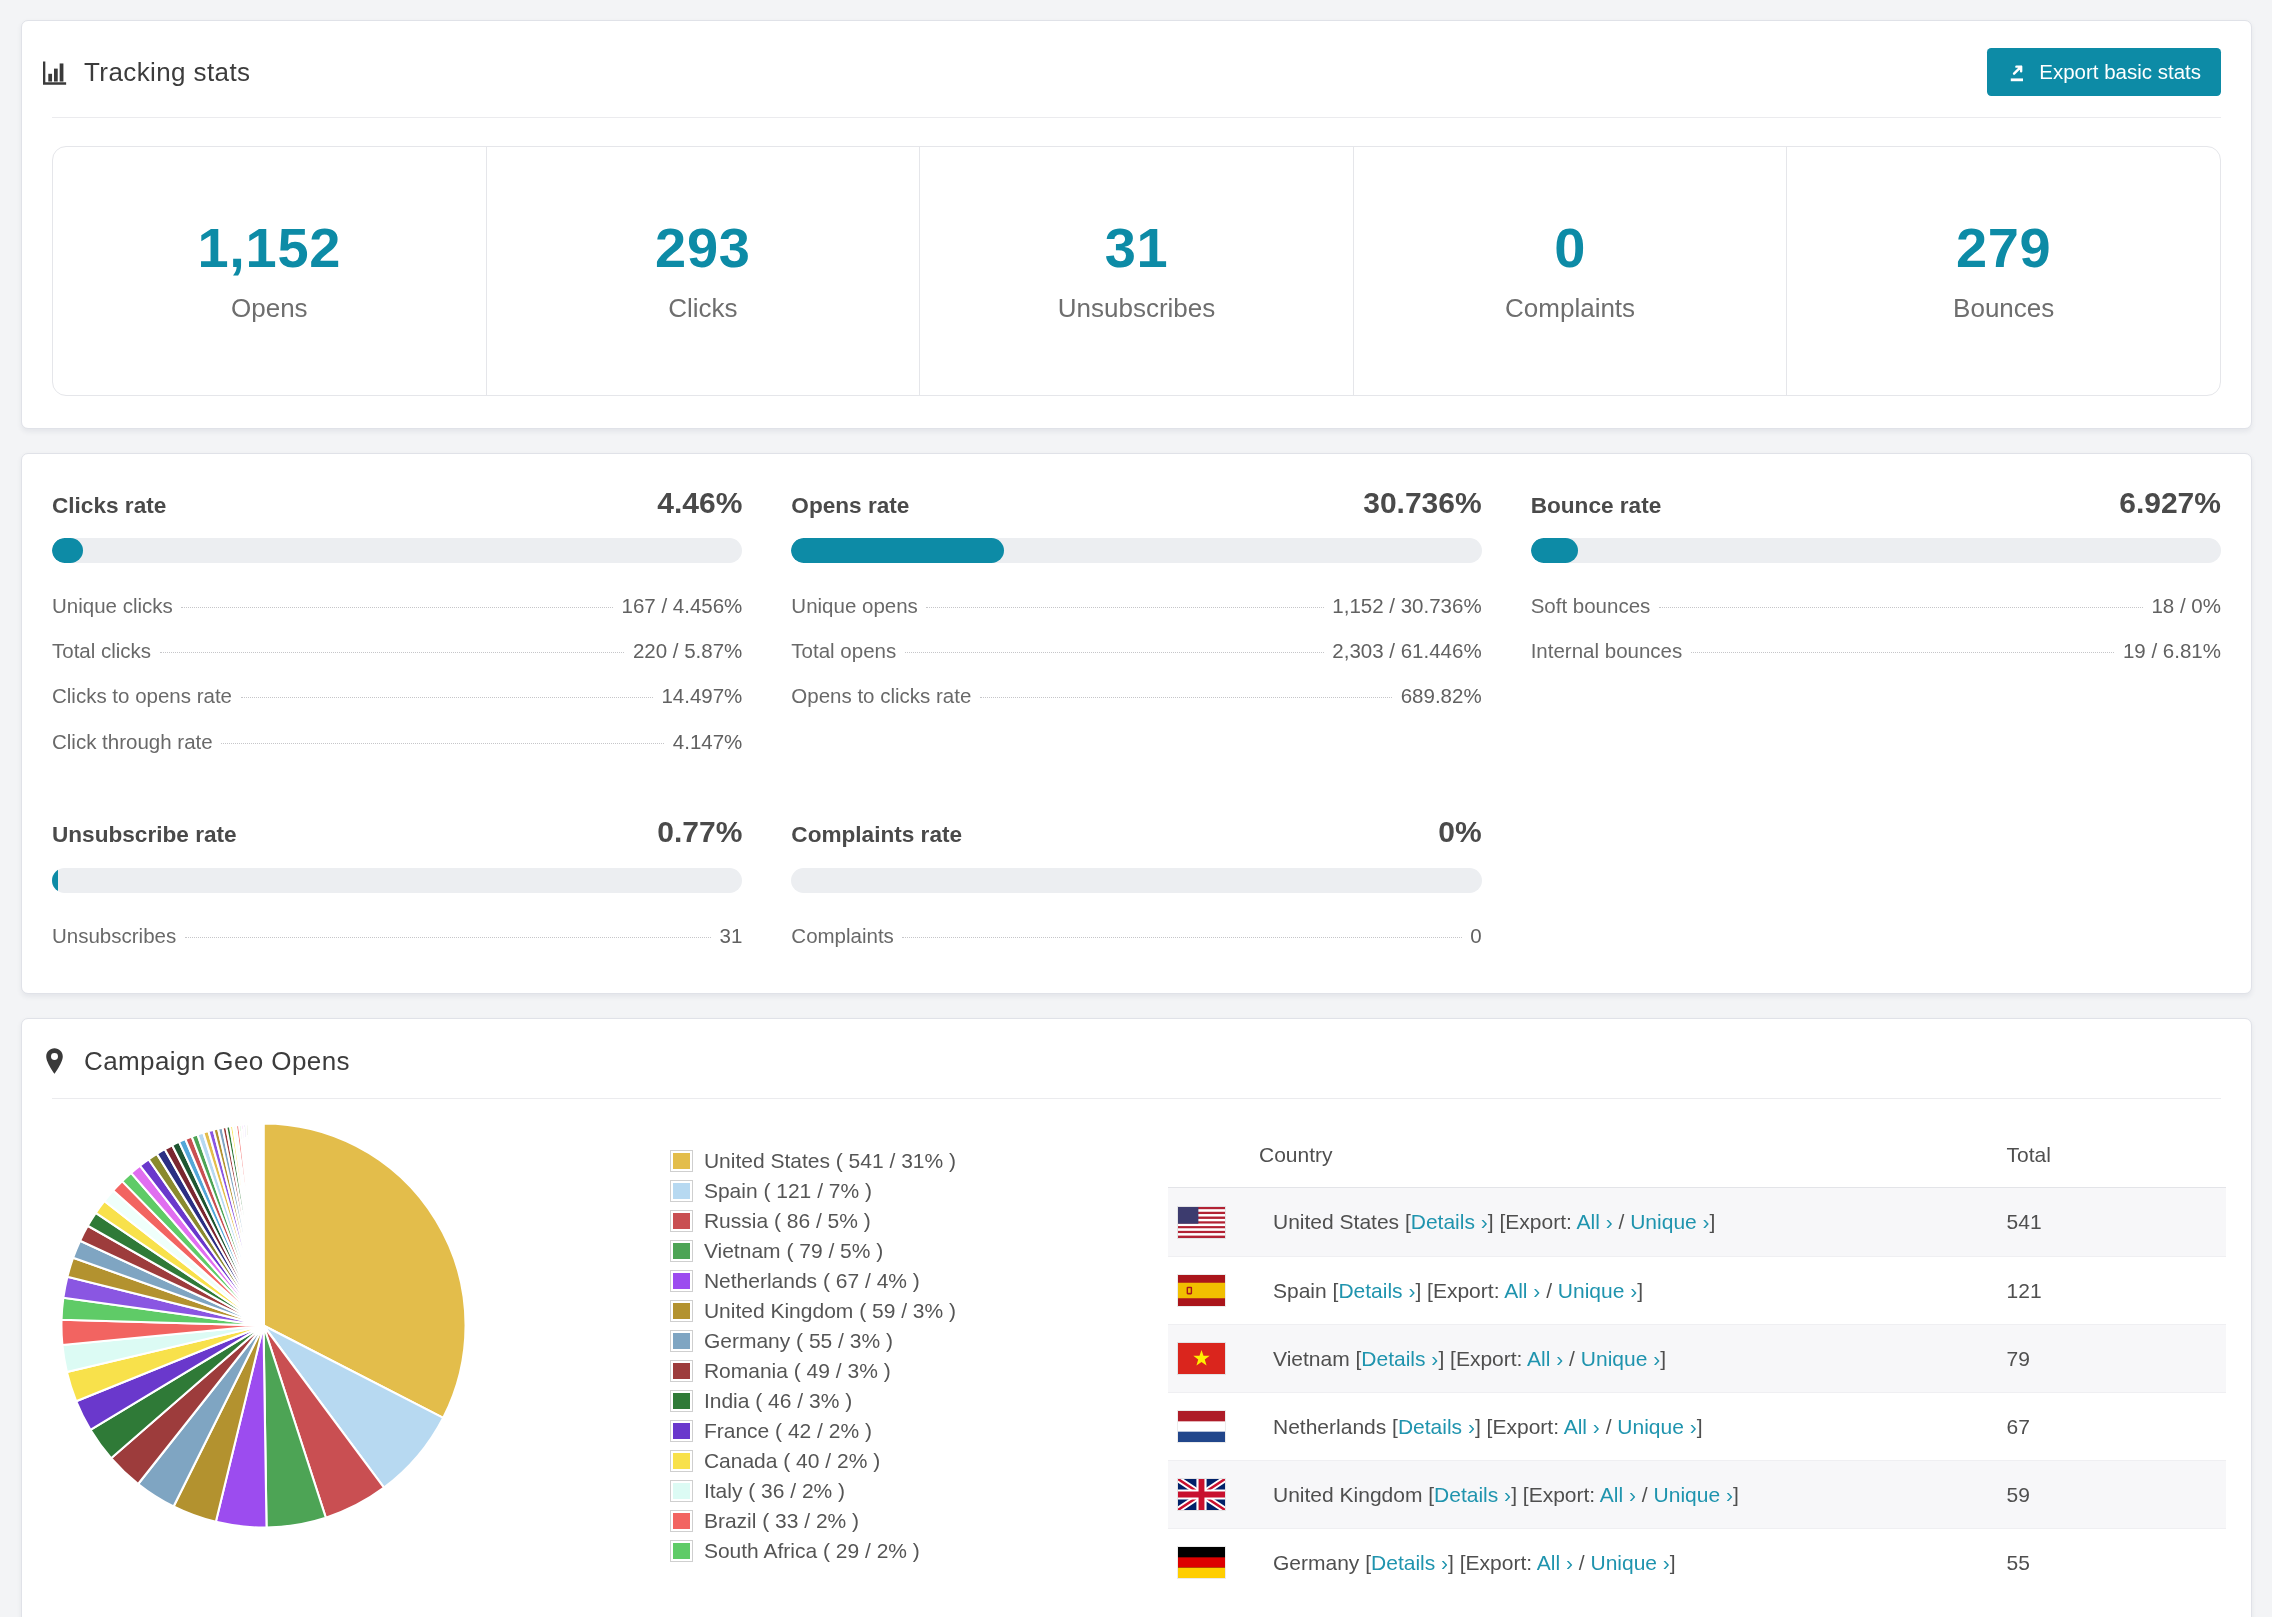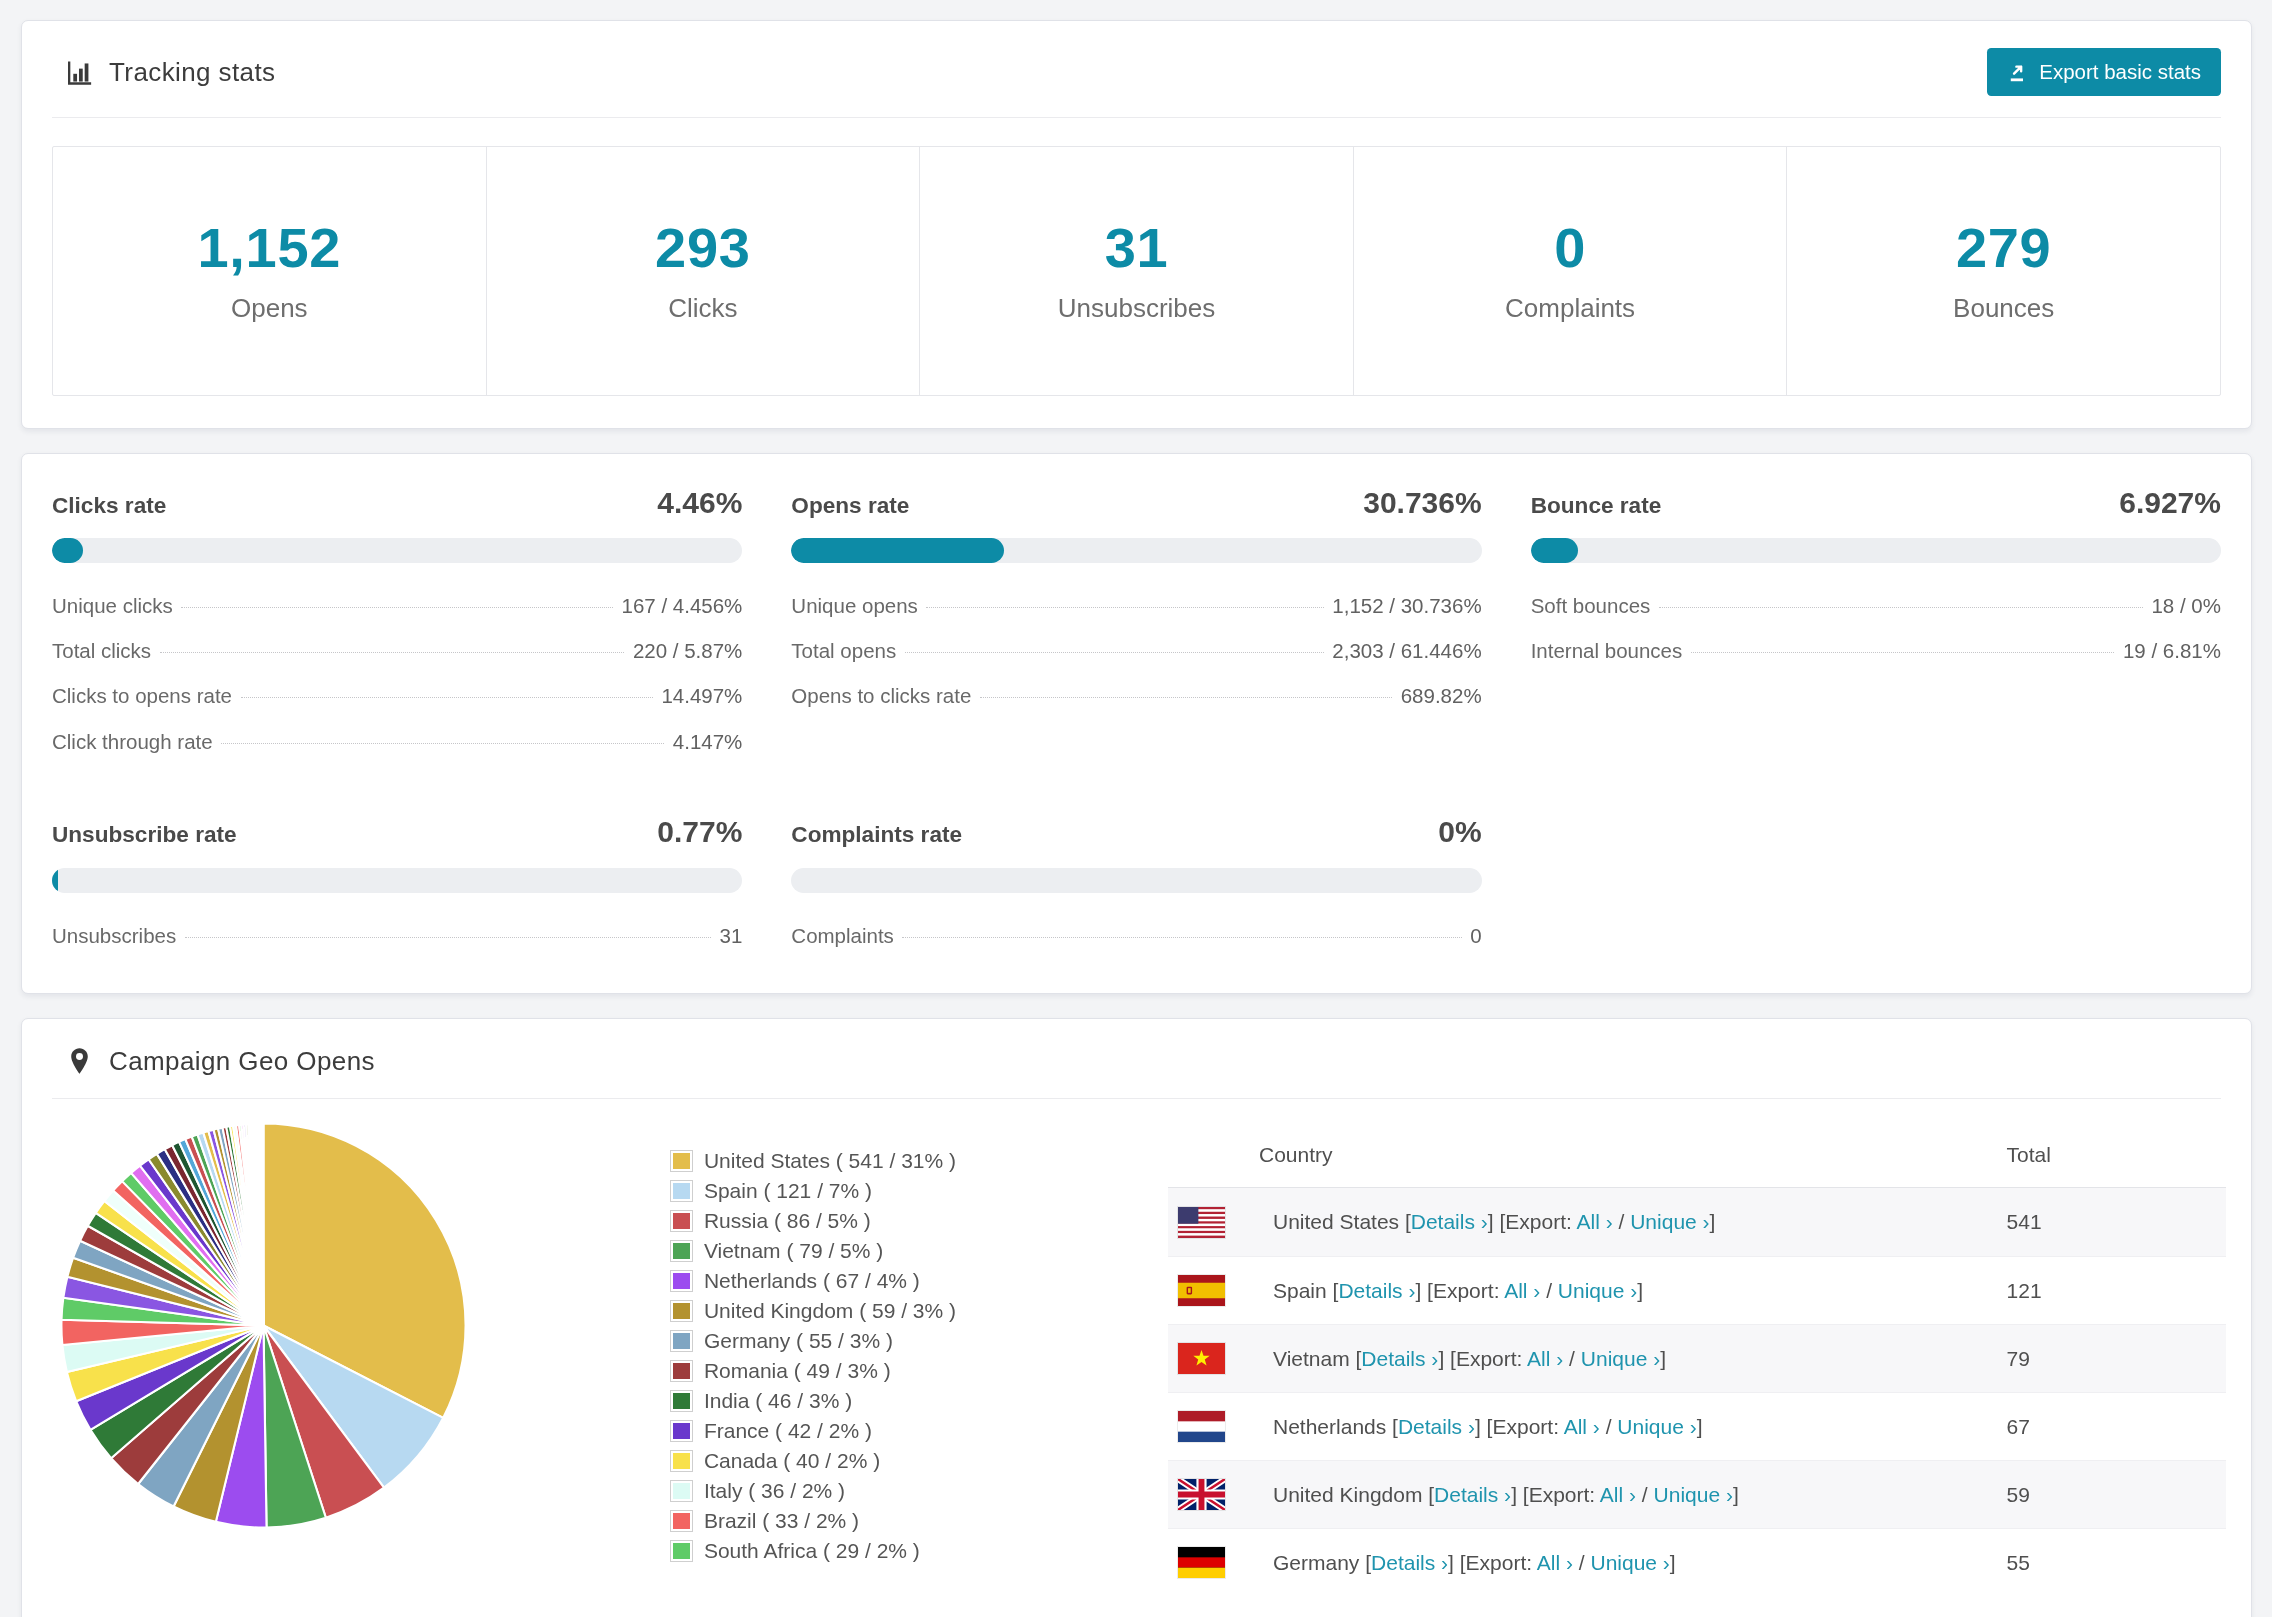--- a/index.html
+++ b/index.html
@@ -14,21 +14,21 @@
   
   .card {
     background:#fff;
     border:0.7px solid #e0e2e8;
     border-radius:7px;
     box-shadow:0 2.1px 5.6px rgba(40,50,80,.07);
     margin-bottom:24px;
   }
   .card-header {
     display:flex; align-items:center;
-    padding:27px 30px 21px 42px;
+    padding:27px 30px 21px 17px;
   }
   .card-header .hicon { width:31px; height:31px; margin-right:14px; flex:0 0 auto; }
   .card-header .hicon svg { width:100%; height:100%; display:block; }
   .card-title { font-size:26px; font-weight:400; color:#3c3c3c; letter-spacing:0.4px; }
   .header-rule { border-bottom:0.7px solid #ebebee; margin:0 30px; }
 
   
   .export-btn {
     margin-left:auto;
     display:flex; align-items:center; gap:10px;
@@ -38,21 +38,21 @@
     font-size:20.5px; padding:12px 20px;
     cursor:pointer;
   }
   .export-btn svg { width:22.6px; height:22.6px; display:block; }
 
   
   .stats-strip {
     display:flex;
     margin:28px 30px 32px 30px;
     border:0.7px solid #e5e6ea;
-    border-radius:2px;
+    border-radius:14px;
   }
   .stat-cell {
     flex:1 1 0;
     text-align:center;
     padding:68px 0 71px 0;
     border-right:0.7px solid #e5e6ea;
   }
   .stat-cell:last-child { border-right:none; }
   .stat-value { display:block; font-size:56px; font-weight:700; color:#0d8ba6; letter-spacing:0.7px; }
   .stat-label { display:block; margin-top:12.7px; font-size:26px; color:#6e6e6e; }

